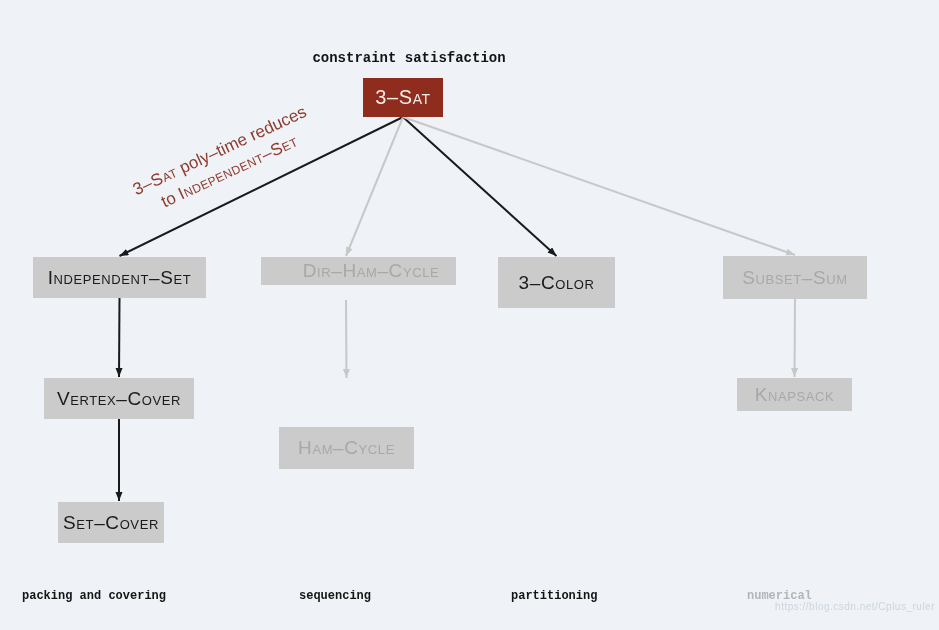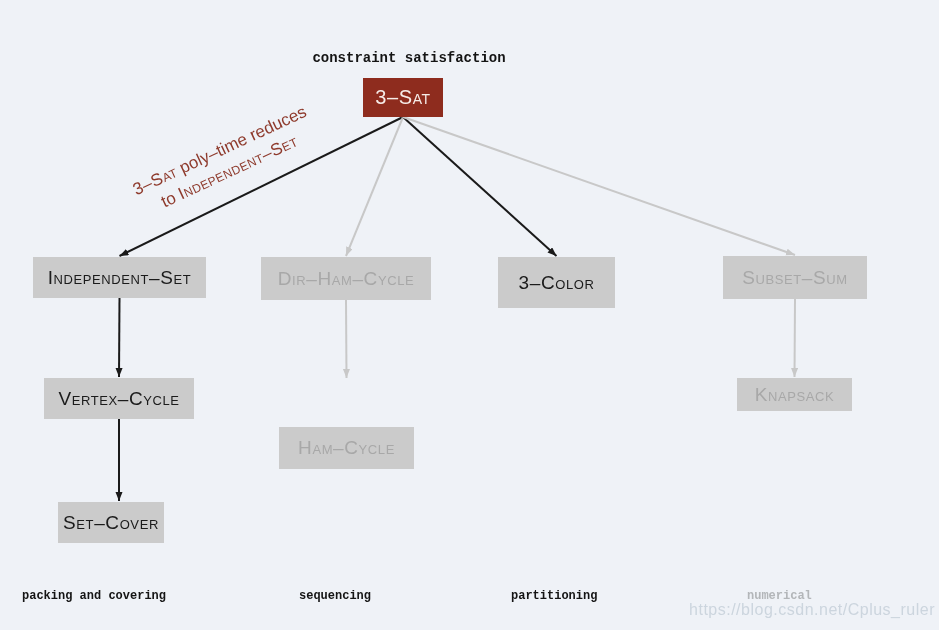--- a/index.html
+++ b/index.html
@@ -23,21 +23,21 @@
     font-variant:small-caps;
     font-size:19px;letter-spacing:0.6px;
     color:#1b1b1b;white-space:nowrap;
   }
   .node.inactive{color:#a8a8a8;}
   .node.root{
     background:#8e2c1e;color:#f6ece8;font-size:20px;
   }
   #n-sat3        {left:363px;top:78px; width:80px; height:39px;}
   #n-independent {left:33px; top:257px;width:173px;height:41px;}
-  #n-dirham      {left:261px;top:257px;width:170px;height:43px;}
+  #n-dirham      {left:261px;top:257px;width:170px;height:28px;padding-left:25px;}
   #n-color3      {left:498px;top:257px;width:117px;height:51px;}
   #n-subsetsum   {left:723px;top:256px;width:144px;height:43px;}
   #n-vertex      {left:44px; top:378px;width:150px;height:41px;}
   #n-hamcycle    {left:279px;top:379px;width:135px;height:42px;margin-top:48px;}
   #n-knapsack    {left:737px;top:378px;width:115px;height:33px;}
   #n-setcover    {left:58px; top:502px;width:106px;height:41px;}
   .note{
     position:absolute;left:117px;top:138px;width:215px;z-index:2;
     transform:rotate(-25deg);
     color:#8e3a2c;font-size:17px;text-align:center;line-height:23px;
@@ -48,21 +48,21 @@
     position:absolute;top:589px;z-index:2;
     font-family:"Liberation Mono","DejaVu Sans Mono",monospace;
     font-weight:bold;font-size:12px;color:#141414;white-space:nowrap;
   }
   #cat-packing     {left:22px;}
   #cat-sequencing  {left:299px;}
   #cat-partitioning{left:511px;}
   #cat-numerical   {left:747px;color:#b3b6b9;}
   .watermark{
     position:absolute;right:4px;top:601px;z-index:2;
-    font-size:16px;color:#ccd5de;letter-spacing:0.5px;white-space:nowrap;
+    font-size:10px;color:#ccd5de;letter-spacing:0.5px;white-space:nowrap;
   }
 </style>
 </head>
 <body>
 
 <div class="stage">
 
   <svg id="edge-layer">
     <defs>
       <marker id="ah-active" markerUnits="userSpaceOnUse" markerWidth="10" markerHeight="8" refX="9" refY="3.5" orient="auto">
@@ -99,21 +99,21 @@
   <div class="node inactive" id="n-dirham">
     <span>Dir–Ham–Cycle</span>
   </div>
   <div class="node active" id="n-color3">
     <span>3–Color</span>
   </div>
   <div class="node inactive" id="n-subsetsum">
     <span>Subset–Sum</span>
   </div>
   <div class="node active" id="n-vertex">
-    <span>Vertex–Cycle</span>
+    <span>Vertex–Cover</span>
   </div>
   <div class="node inactive" id="n-hamcycle">
     <span>Ham–Cycle</span>
   </div>
   <div class="node inactive" id="n-knapsack">
     <span>Knapsack</span>
   </div>
   <div class="node active" id="n-setcover">
     <span>Set–Cover</span>
   </div>

